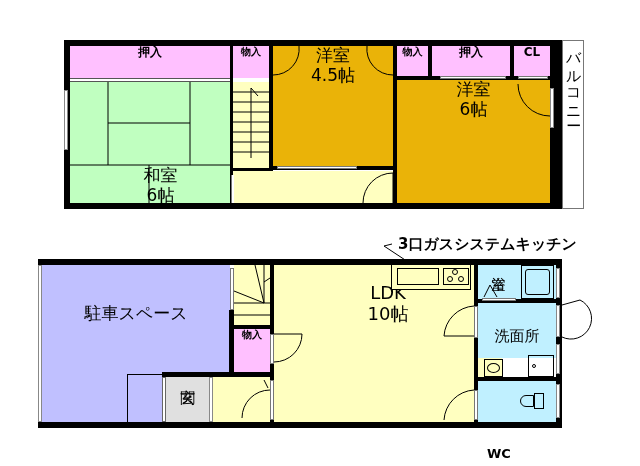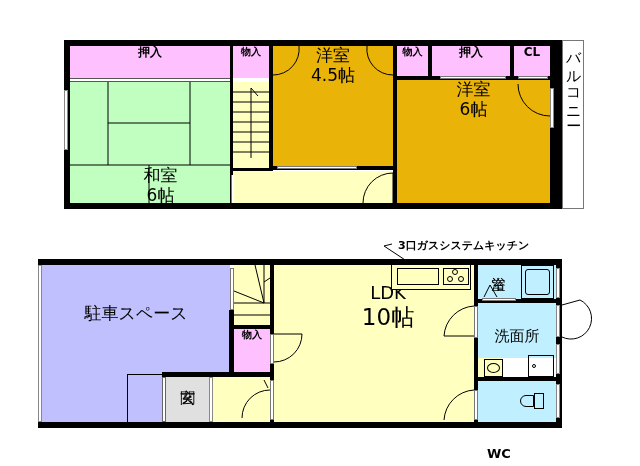--- a/index.html
+++ b/index.html
@@ -119,21 +119,21 @@
   <g stroke="#000" stroke-width="1" fill="none">
     <path d="M273 75 A26 26 0 0 0 299 46"></path>
     <path d="M393 75 A26 26 0 0 1 367 46"></path>
     <path d="M550 116 A32 32 0 0 1 518 84"></path>
     <path d="M393 173 L393 203 M393 173 A30 30 0 0 0 363 203"></path>
   </g>
 </svg>
 <div class="abs white" style="left:231px;top:175px;width:3px;height:28px;border-left:1px solid #777;"></div>
 
 <div class="abs" style="left:398px;top:234px;width:180px;height:16px;">
-  <span style="font-size:11px;font-weight:bold">3口ガスシステムキッチン</span>
+  <span style="font-size:15px;font-weight:bold">3口ガスシステムキッチン</span>
 </div>
 <svg class="overlay" width="640" height="466">
   <g stroke="#000" stroke-width="1" fill="none">
     <line x1="384" y1="246" x2="440" y2="283"></line>
     <line x1="384" y1="246" x2="392" y2="244"></line>
   </g>
 </svg>
 
 <div class="abs wall" style="left:38px;top:259px;width:524px;height:6px;"></div>
 <div class="abs wall" style="left:38px;top:422px;width:524px;height:6px;"></div>
@@ -172,21 +172,21 @@
 
 <div class="abs pink room" style="left:234px;top:329px;width:36px;height:43px;">
   <span class="sm" style="font-size:10px">物入</span>
 </div>
 <div class="abs wall" style="left:270px;top:265px;width:4px;height:161px;"></div>
 <div class="abs white" style="left:270px;top:334px;width:4px;height:30px;border:1px solid #777;"></div>
 <div class="abs white" style="left:270px;top:380px;width:4px;height:40px;border:1px solid #777;"></div>
 
 <div class="abs yellow room" style="left:274px;top:265px;width:228px;height:157px;">
   <span class="lbl" style="font-size:18px;margin-top:18px">LDK</span>
-  <span class="lbl" style="font-size:23px">10帖</span>
+  <span class="lbl" style="font-size:18px">10帖</span>
 </div>
 
 <div class="abs" style="left:391px;top:265px;width:80px;height:25px;border:1px solid #000;border-top:none;background:#ffffc0;"></div>
 <div class="abs" style="left:397px;top:268px;width:42px;height:17px;border:1px solid #000;"></div>
 <div class="abs" style="left:443px;top:268px;width:26px;height:17px;border:1px solid #000;"></div>
 <svg class="overlay" width="640" height="466">
   <g stroke="#000" stroke-width="1" fill="none">
     <circle cx="455" cy="272" r="2.5"></circle>
     <circle cx="450" cy="279" r="2.5"></circle>
     <circle cx="461" cy="279" r="2.5"></circle>

